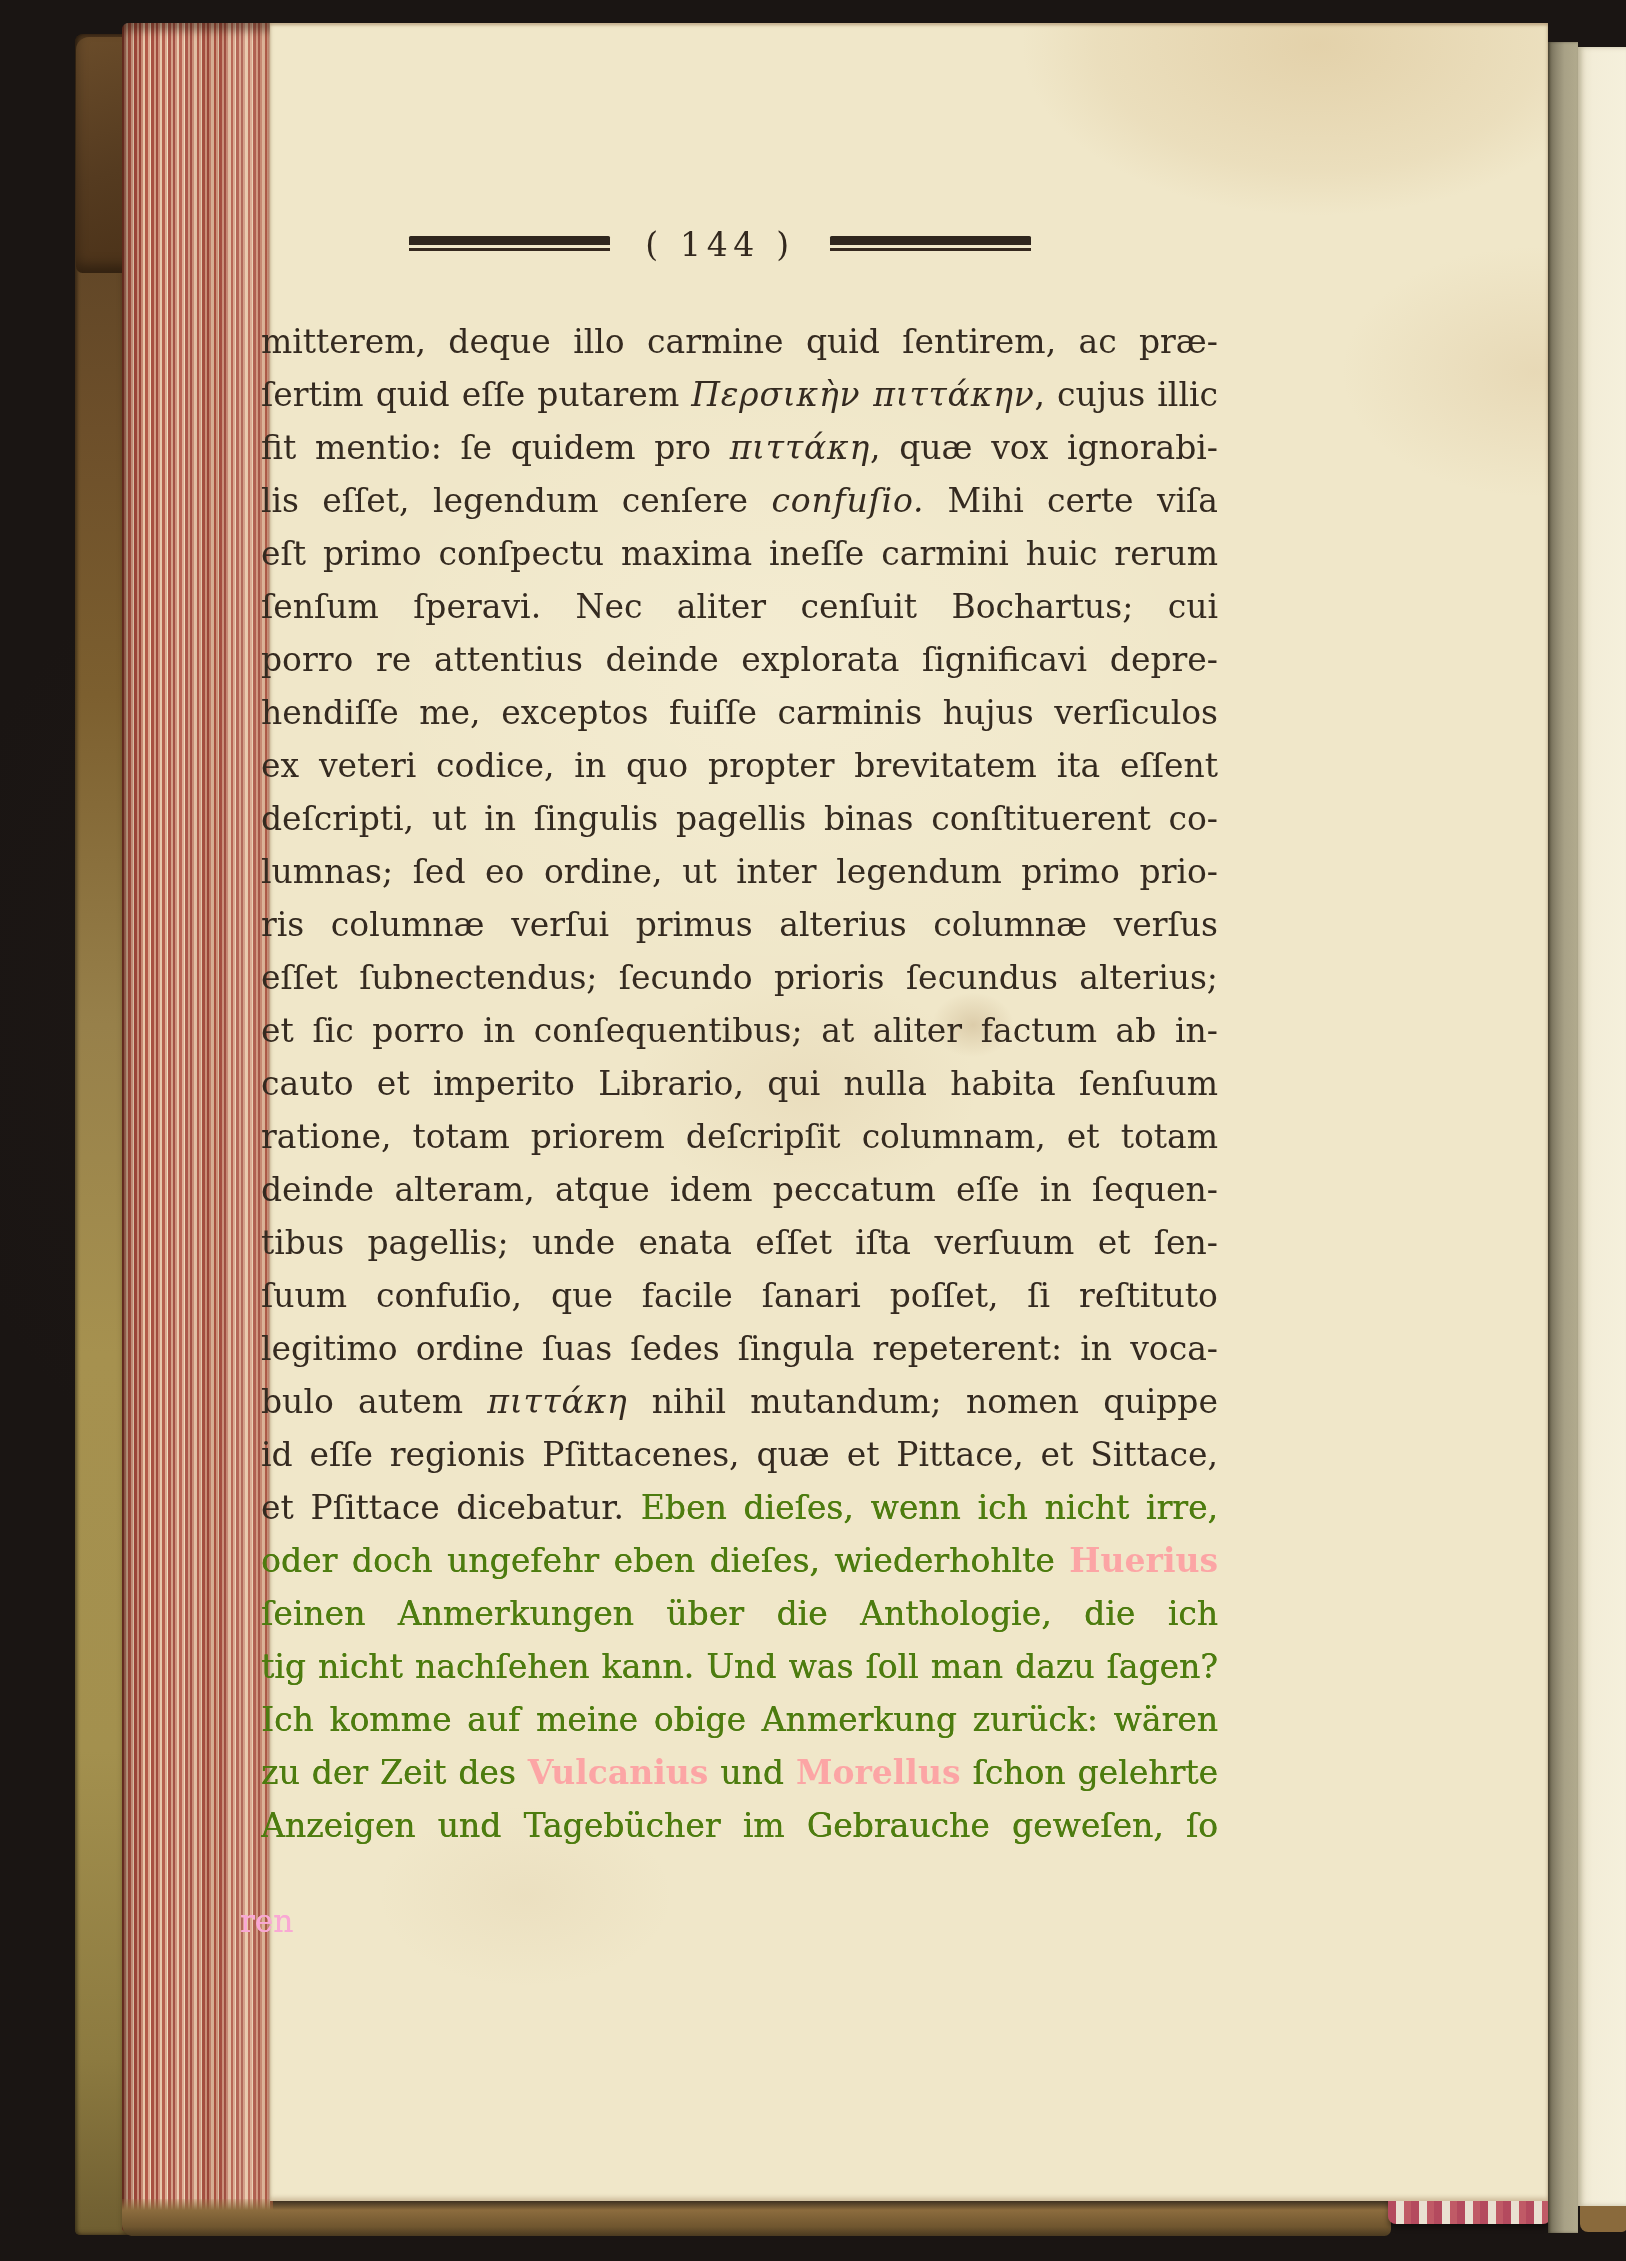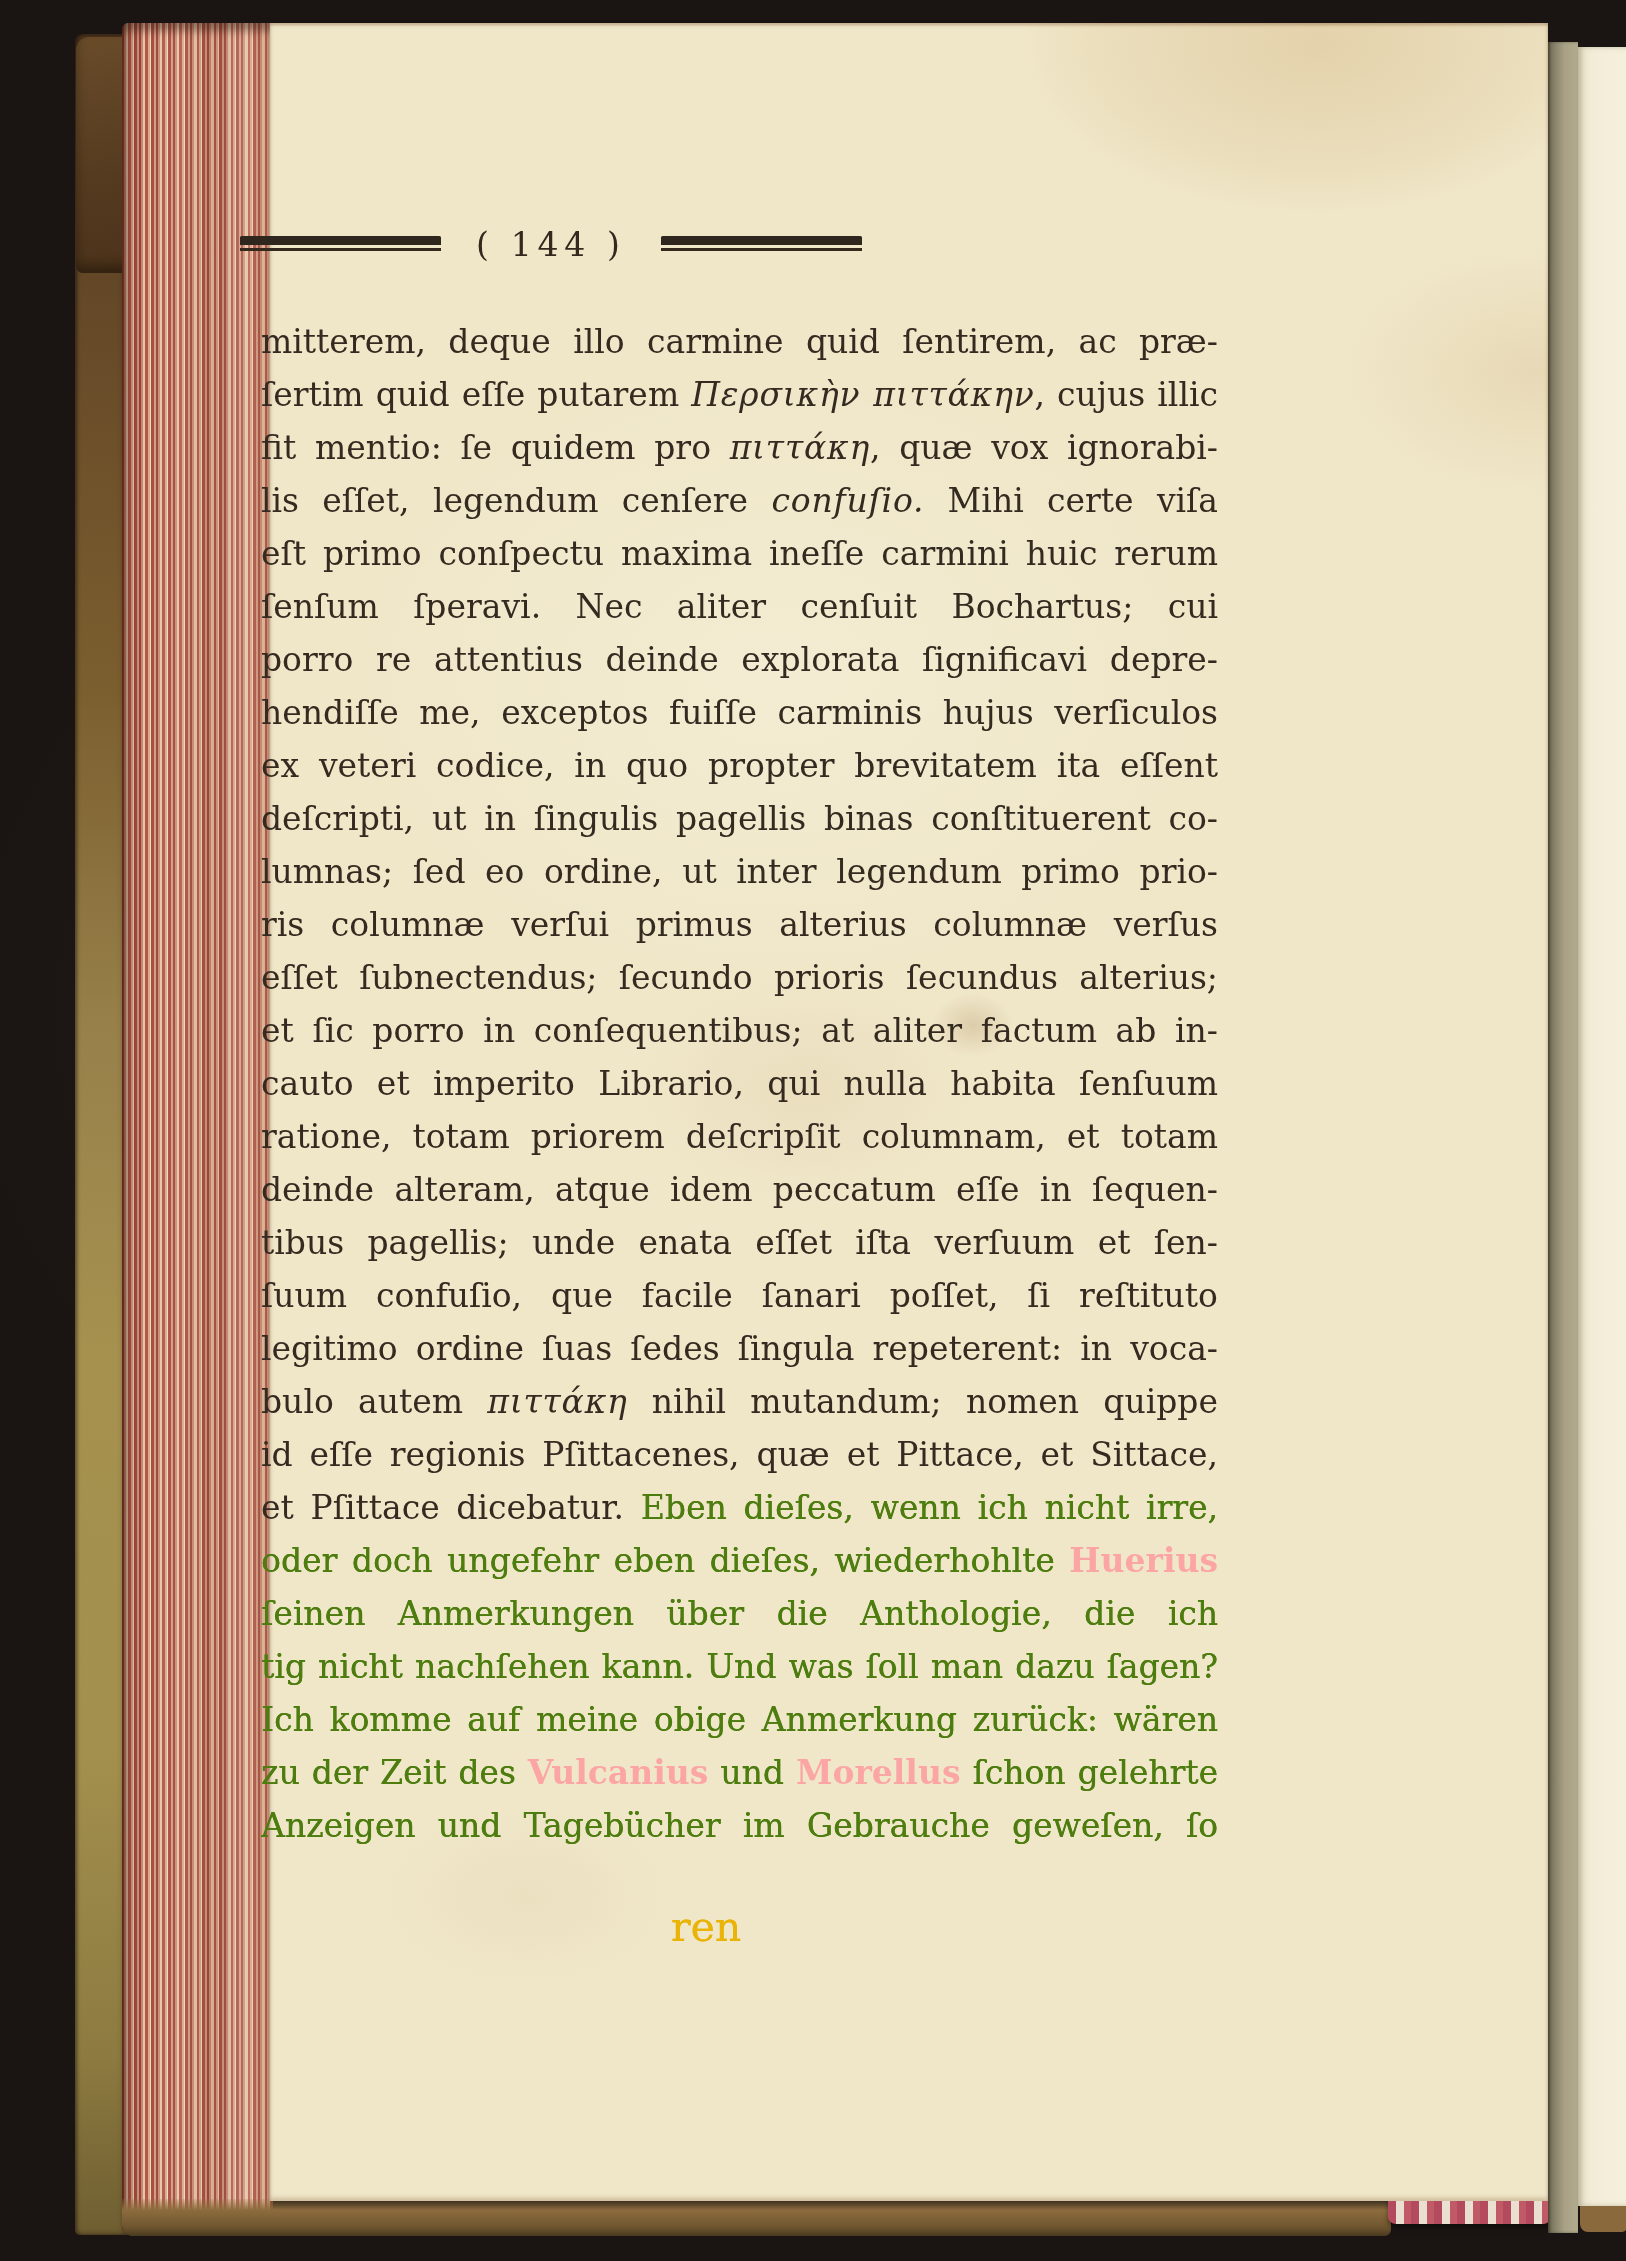--- a/index.html
+++ b/index.html
@@ -75,21 +75,21 @@
     border-radius:3.3px 3.3px 8.1px 8.1px;
     box-shadow:0 3.3px 4.9px rgba(0,0,0,.4);
   }
   .bottom-right-blob{
     position:absolute;left:1580px;top:2195px;width:47px;height:37px;
     background:#8a6a3c;border-radius:0 0 4.9px 8.1px;
   }
   
   .header-row{
     position:absolute;left:240px;top:221px;width:960px;height:46px;
-    display:flex;align-items:center;gap:35px;
+    display:flex;align-items:center;justify-content:center;gap:35px;
     color:#33291f;
   }
   .double-rule{
     width:201px;height:17px;
     background:linear-gradient(180deg,#2f261d 0 9px, transparent 9px 12.2px, #35291e 12.2px 15.5px, transparent 15.5px);
     border-radius:1.6px;
   }
   .page-number{
     font-size:33px;letter-spacing:5.7px;color:#33291f;white-space:nowrap;
   }
@@ -101,21 +101,21 @@
     height:53px;line-height:53px;overflow:hidden;
     text-align:justify;
   }
   .line::after{content:"";display:inline-block;width:100%;height:0;}
   .latin{font-family:"DejaVu Serif",serif;}
   .greek{font-family:"DejaVu Serif",serif;font-style:italic;letter-spacing:0.8px;}
   .german{font-family:"DejaVu Serif",serif;color:#4d7c0f;text-shadow:0.3px 0 0 currentColor;}
   .german-bold{font-family:"DejaVu Serif",serif;font-weight:bold;color:#fca5a5;}
   .catchword-line{
     position:absolute;left:240px;top:1903px;width:932px;
-    text-align:center;font-size:41px;color:#eab308;
+    text-align:left;font-size:31px;color:#f9a8d4;
     text-shadow:0.3px 0 0 currentColor;
   }
 </style>
 </head>
 <body>
 
 <div class="cover-strip"></div>
 <div class="cover-corner"></div>
 <div class="fore-edge"></div>
 <div class="bottom-board"></div>

